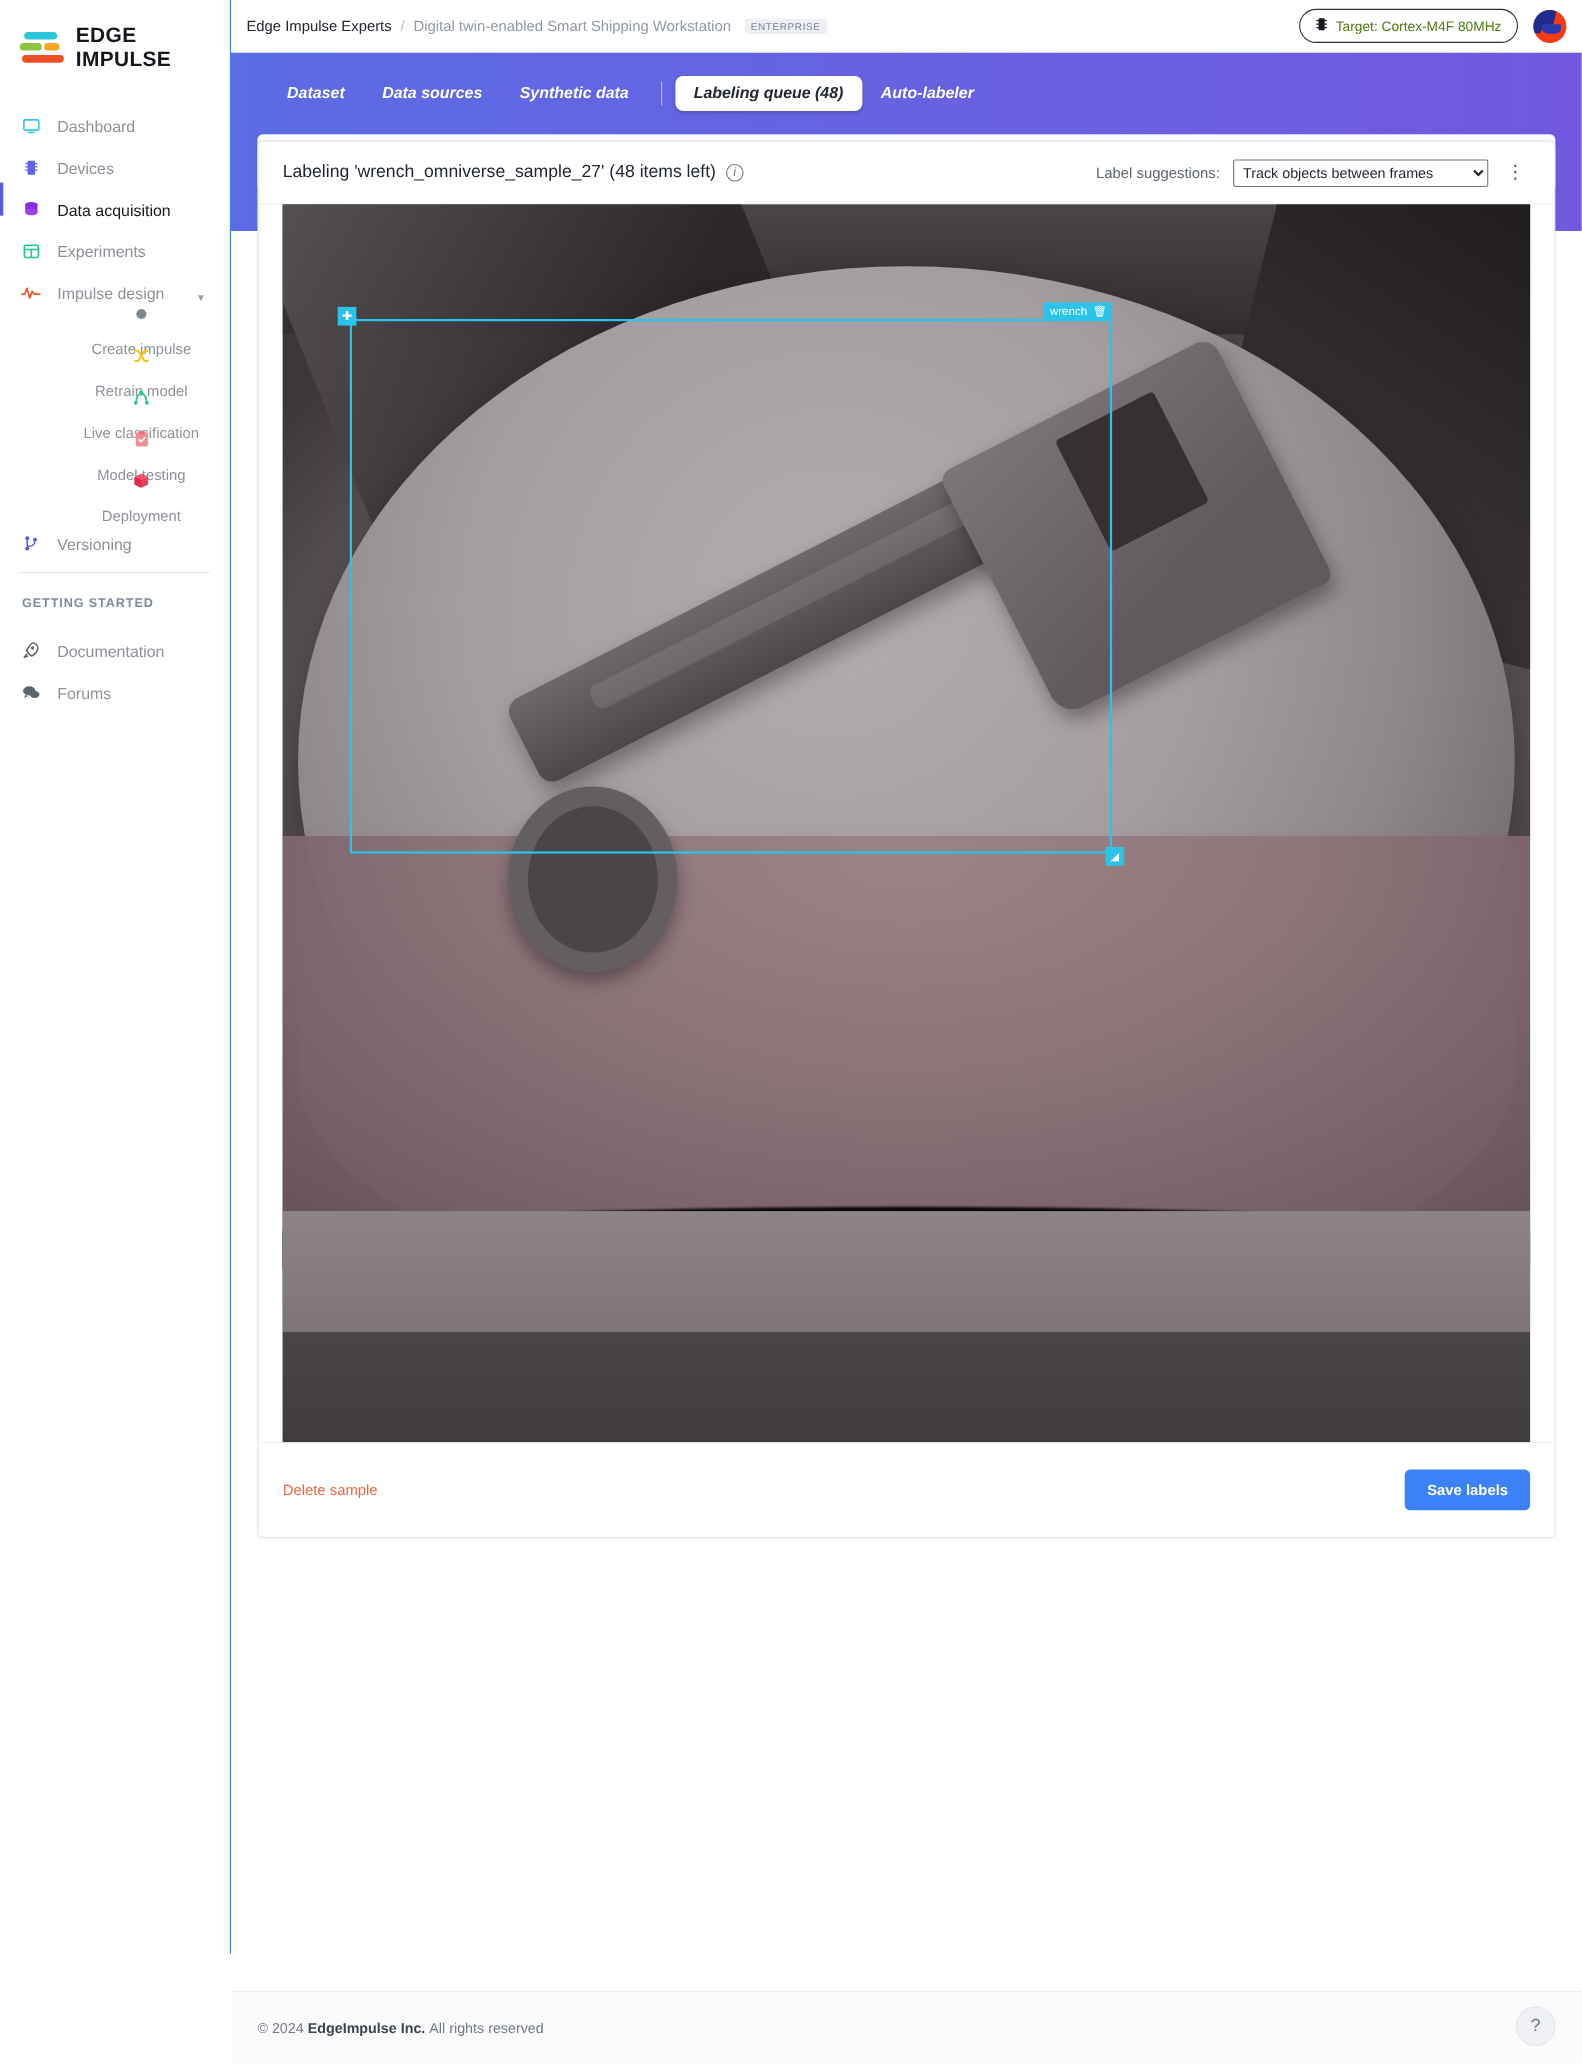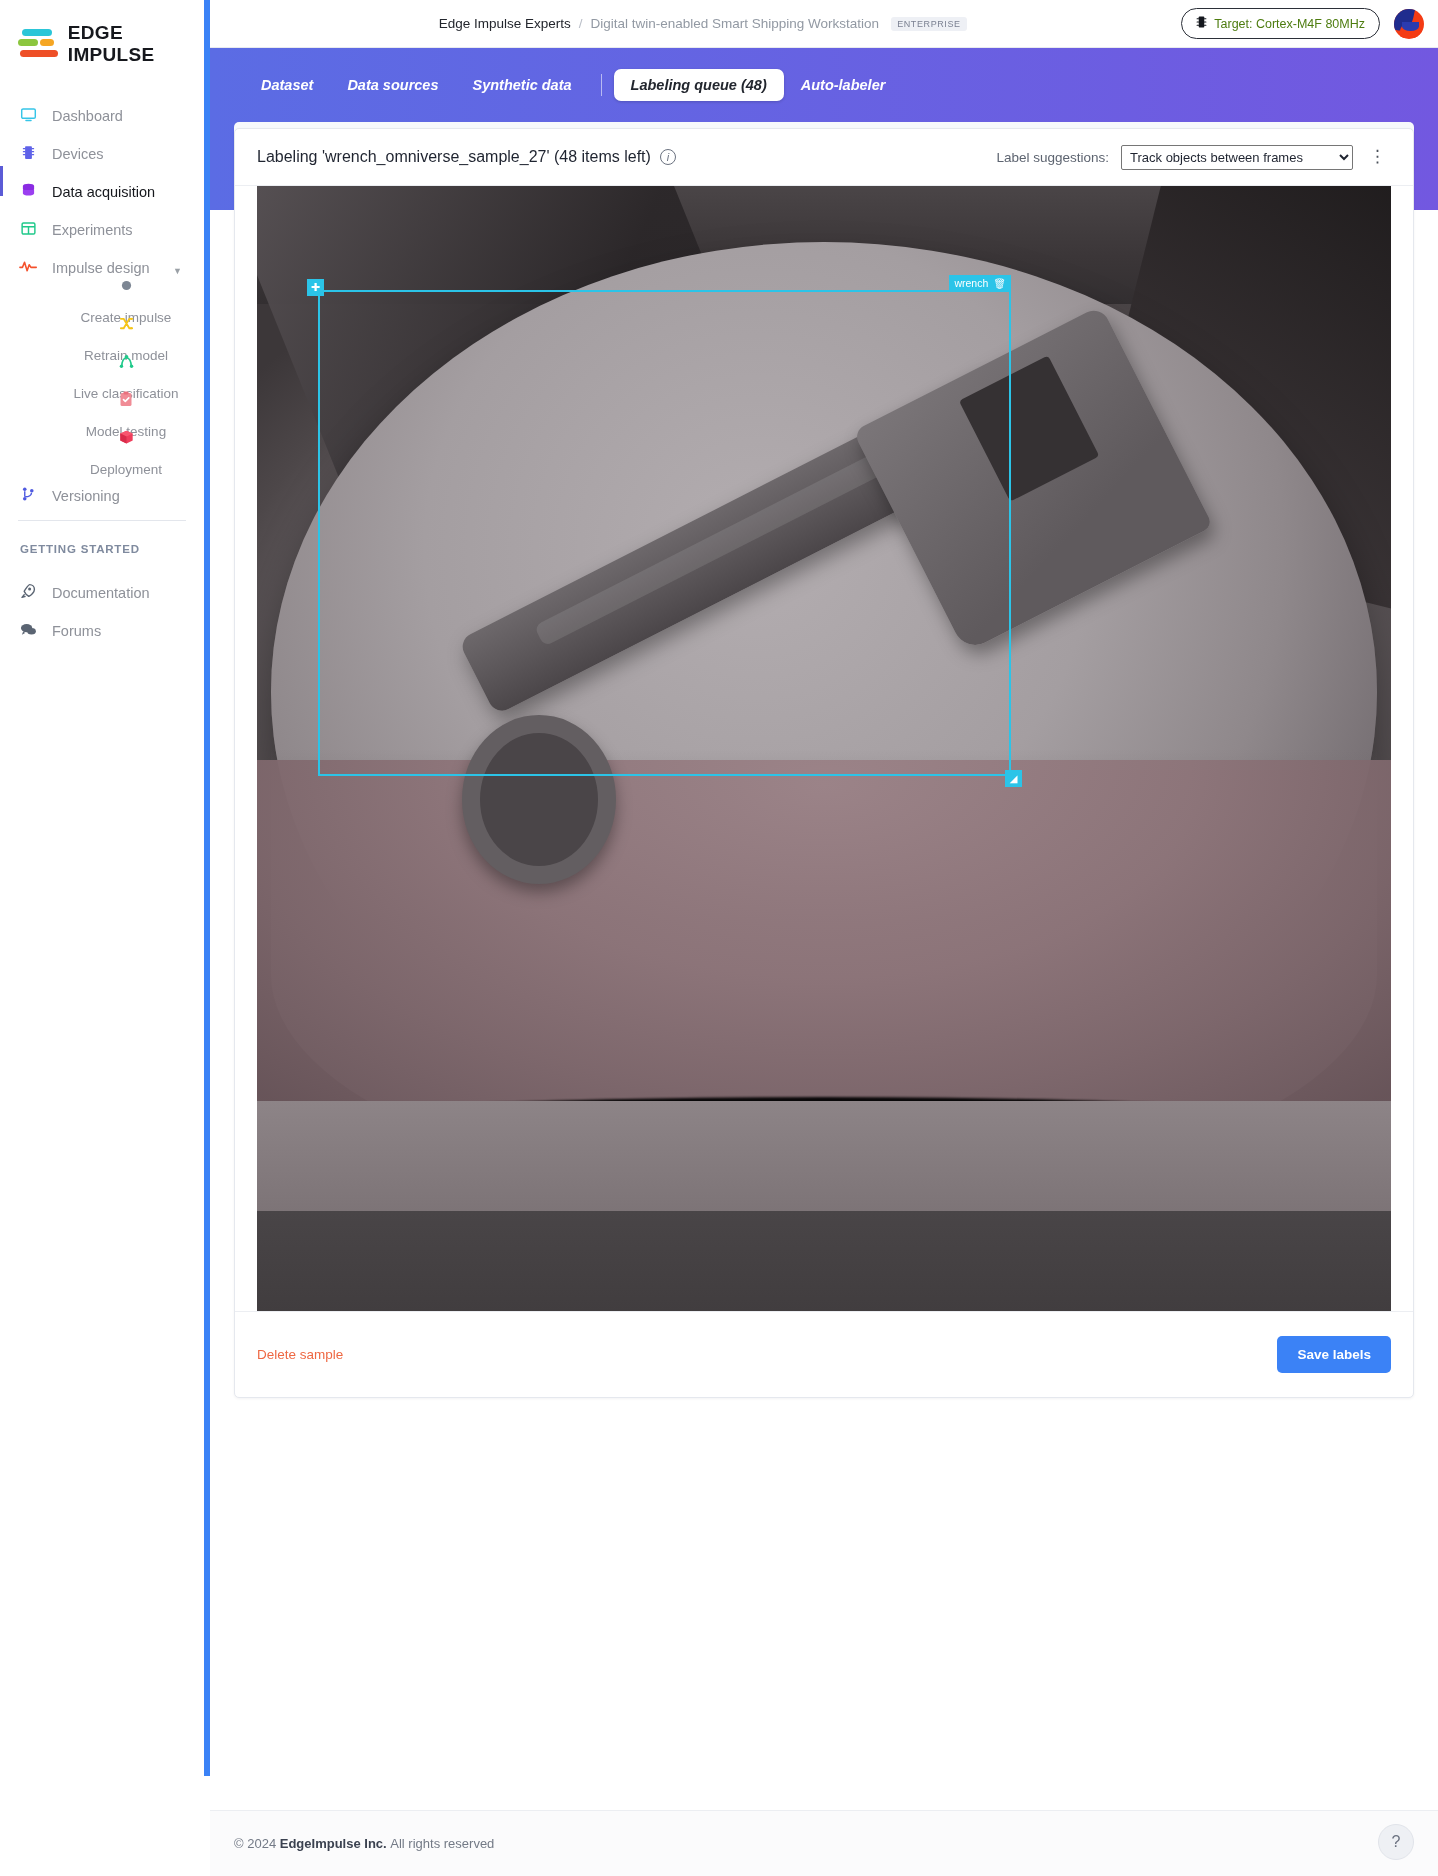--- a/index.html
+++ b/index.html
@@ -8,21 +8,21 @@
     font-family: "Liberation Sans", sans-serif;
     background: #ffffff;
     overflow: hidden;
   }
   .app { display: flex; width: 1438px; height: 1876px; position: relative; }
 
   
   .sidebar {
     width: 210px; height: 1776px;
     background: #ffffff;
-    border-right: 6px solid #3b82f6;
+    border-right: 1px solid #3b82f6;
     flex: 0 0 210px;
     position: relative;
   }
   .logo-row { display: flex; align-items: center; gap: 11px; padding: 22px 0 0 18px; height: 66px; }
   .logo-mark { width: 42px; height: 34px; position: relative; }
   .logo-mark span { position: absolute; border-radius: 4px; display: block; }
   .lb1 { left: 4px; top: 2px; width: 30px; height: 7px; background: #2bc6d8; }
   .lb2 { left: 0px;  top: 12px; width: 20px; height: 7px; background: #8cc63f; }
   .lb3 { left: 22px; top: 12px; width: 14px; height: 7px; background: #f5a623; }
   .lb4 { left: 2px;  top: 23px; width: 38px; height: 7px; background: #ee4f27; }
@@ -51,21 +51,21 @@
     font-size: 11.5px; font-weight: bold; letter-spacing: 0.8px;
     color: #7f8a9e; padding: 6px 0 8px 20px;
   }
 
   
   .main { flex: 1; position: relative; background: #ffffff; height: 1876px; }
   .topbar {
     height: 48px; display: flex; align-items: center;
     border-bottom: 1px solid #e8eaee; background: #fff; padding: 0 14px;
   }
-  .crumbs { flex: 1; display: flex; align-items: center; justify-content: center; gap: 8px; font-size: 13.5px; }
+  .crumbs { flex: 1; display: flex; align-items: center; gap: 8px; font-size: 13.5px; }
   .crumb-strong { color: #23262d; }
   .crumb-sep { color: #b9bec7; }
   .crumb-dim { color: #9299a3; }
   .badge-ent {
     font-size: 9px; letter-spacing: 0.6px; color: #7b8192;
     background: #eef0f5; border-radius: 3px; padding: 2px 6px; margin-left: 4px;
   }
   .target-btn {
     display: flex; align-items: center; gap: 7px;
     border: 1px solid #2b2f38; border-radius: 17px;

